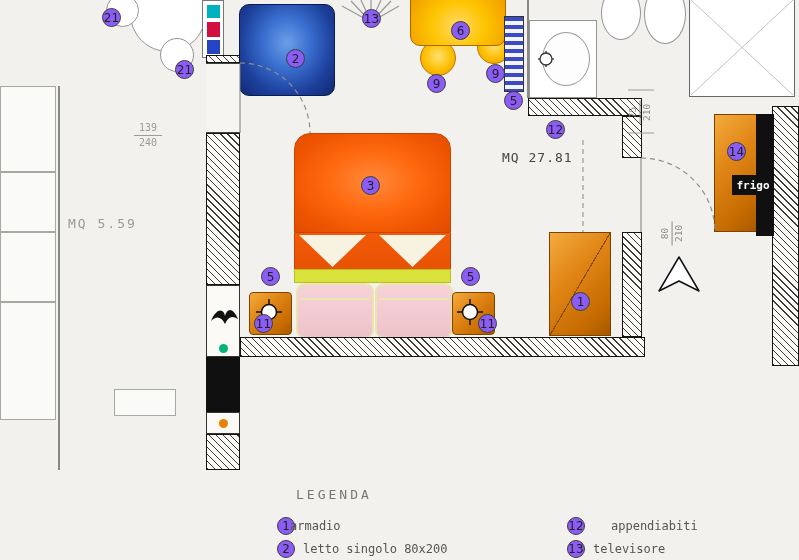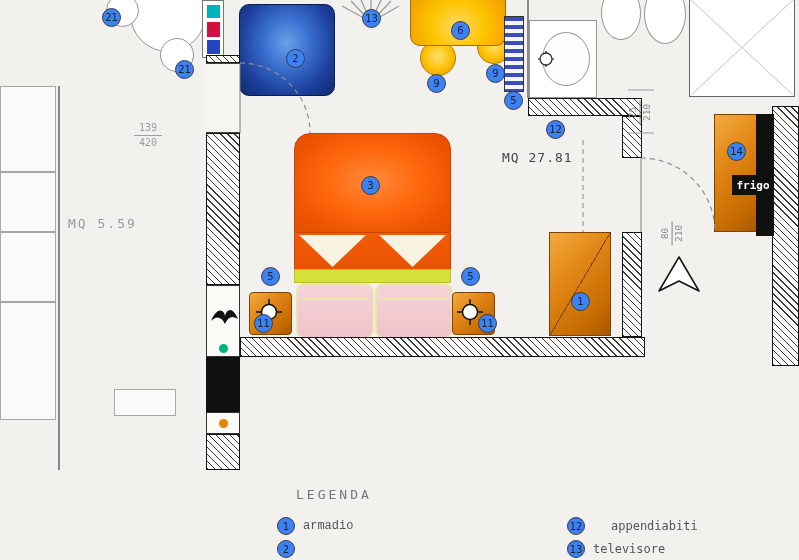--- a/index.html
+++ b/index.html
@@ -11,22 +11,22 @@
         background-image:repeating-linear-gradient(45deg,#3a3a3a 0,#3a3a3a 1px,transparent 1px,transparent 5px);z-index:10;}
   .solidblack{position:absolute;background:#101010;z-index:10;}
   .whitebox{position:absolute;box-sizing:border-box;background:#fbfaf7;border:1px solid #333;z-index:11;}
   .opening{position:absolute;box-sizing:border-box;background:#f6f5f1;border-top:1px solid #444;border-bottom:1px solid #444;z-index:11;}
   .thinline{position:absolute;background:#888;z-index:4;}
   .outline{position:absolute;box-sizing:border-box;background:#fafaf8;border:1px solid #a8a8a2;z-index:3;}
   
   .orange{position:absolute;box-sizing:border-box;z-index:8;border:1px solid #7a4300;
           background:linear-gradient(135deg,#f3ab3e 0%,#e08515 40%,#c46a00 80%,#a65800 100%);}
   .circle{border-radius:50%;}
-  .marker{position:absolute;width:19px;height:19px;border-radius:50%;background:#3b82f6;border:1.2px solid #3d3d3d;
-          display:flex;align-items:center;justify-content:center;font-size:10px;color:#222;z-index:30;
+  .marker{position:absolute;width:19px;height:19px;border-radius:50%;background:#8b5cf6;border:1.2px solid #3d3d3d;
+          display:flex;align-items:center;justify-content:center;font-size:12px;color:#222;z-index:30;
           box-sizing:border-box;font-family:"DejaVu Sans",sans-serif;}
   .mtext{position:absolute;color:#555;font-size:12px;z-index:30;white-space:nowrap;}
   .frac{position:absolute;width:36px;text-align:center;font-size:10px;color:#9c9c9c;line-height:1.15;z-index:22;}
   .frac .bar{display:block;border-top:1px solid #9c9c9c;margin:1px 4px;}
   .vdim{position:absolute;width:44px;text-align:center;transform:rotate(-90deg);font-size:9.5px;color:#8a8a8a;line-height:1.15;z-index:22;}
   .vdim .bar{display:block;border-top:1px solid #8a8a8a;margin:1px 10px;}
   .pillow{position:absolute;background:#f8f2e0;clip-path:polygon(0 0,100% 0,50% 100%);z-index:7;}
   .mattress{position:absolute;background:linear-gradient(#f6d3d8,#eec3ca);border:2px solid #ece4ae;border-radius:9px;z-index:7;}
   .mattress .seam{position:absolute;left:2px;right:2px;top:13px;border-top:2px solid #ece4ae;}
   .dot{position:absolute;width:9px;height:9px;border-radius:50%;z-index:12;}
@@ -116,21 +116,21 @@
       </div>
     <div class="mattress" style="left:81px;top:150px;width:74px;height:52px;">
         <div class="seam"></div>
       </div>
   </div>
 
   <div class="orange" style="left:249px;top:292px;width:43px;height:43px;border-radius:4px;"></div>
   <div class="orange" style="left:452px;top:292px;width:43px;height:43px;border-radius:4px;"></div>
 
   <div class="frac" style="left:130px;top:122px;">
-    <span>139</span><span class="bar"></span><span>420</span>
+    <span>139</span><span class="bar"></span><span>240</span>
   </div>
   <div class="vdim" style="left:618px;top:100px;">
     <span>75</span><span class="bar"></span><span>210</span>
   </div>
   <div class="vdim" style="left:650px;top:221px;">
     <span>80</span><span class="bar"></span><span>210</span>
   </div>
 
   <div class="mtext" style="left:68px;top:216px;color:#9a9a9a;font-size:13px;letter-spacing:2px;">MQ 5.59</div>
   <div class="mtext" style="left:502px;top:150px;color:#444;font-size:13px;letter-spacing:1px;">MQ 27.81</div>
@@ -204,23 +204,24 @@
   <div class="marker" style="left:361px;top:176px;">3</div>
   <div class="marker" style="left:261px;top:267px;">5</div>
   <div class="marker" style="left:461px;top:267px;">5</div>
   <div class="marker" style="left:254px;top:314px;">11</div>
   <div class="marker" style="left:478px;top:314px;">11</div>
   <div class="marker" style="left:571px;top:292px;">1</div>
 
   <div class="mtext" style="left:296px;top:487px;color:#777;font-size:13px;letter-spacing:3px;">LEGENDA</div>
 
   <div class="marker" style="left:277px;top:517px;width:18px;height:18px;">1</div>
-  <div class="mtext" style="left:303px;top:519px;font-family:Liberation Mono, monospace;">armadio</div>
+  <div class="mtext" style="left:290px;top:519px;">armadio</div>
 
   <div class="marker" style="left:277px;top:540px;width:18px;height:18px;">2</div>
+  <div class="mtext" style="left:303px;top:542px;">letto singolo 80x200</div>
 
   <div class="marker" style="left:567px;top:517px;width:18px;height:18px;">12</div>
   <div class="mtext" style="left:611px;top:519px;">appendiabiti</div>
 
   <div class="marker" style="left:567px;top:540px;width:18px;height:18px;">13</div>
   <div class="mtext" style="left:593px;top:542px;">televisore</div>
 
 </div>
 
 </body></html>

